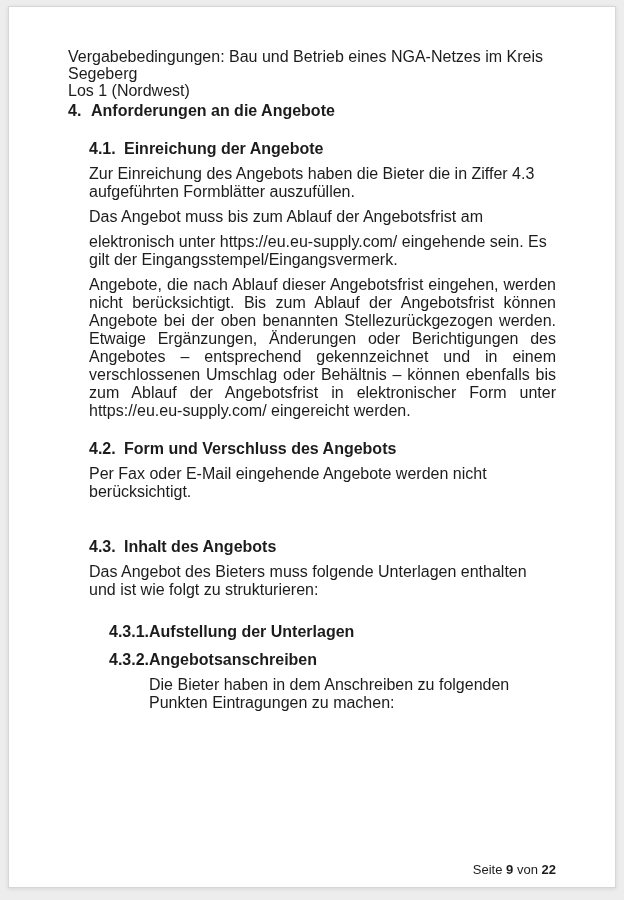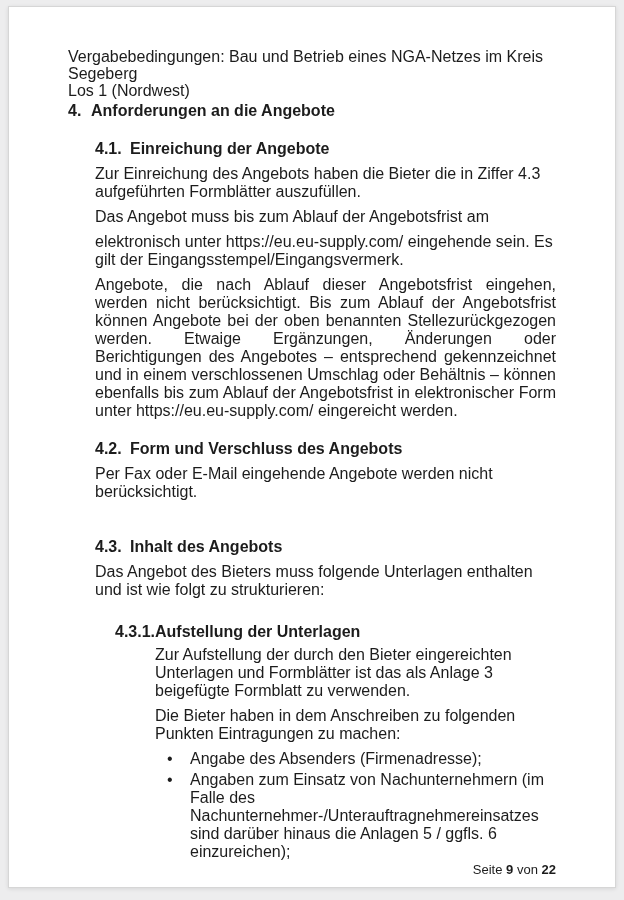--- a/index.html
+++ b/index.html
@@ -26,21 +26,21 @@
     font-size: 16px;
     line-height: 17px;
   }
   .doc-header { line-height: 17px; }
   .h1 {
     font-weight: bold;
     margin-top: 3px;
     line-height: 18px;
   }
   .h1 .num { display: inline-block; width: 23px; }
-  .lvl2 { margin-left: 27px; line-height: 18px; }
+  .lvl2 { margin-left: 21px; line-height: 18px; }
   .h2 { font-weight: bold; margin-top: 7px; line-height: 18px; }
   .h2 .num { display: inline-block; width: 35px; }
   .mt20 { margin-top: 20px; }
   .mt37 { margin-top: 37px; }
   .para { margin: 7px 0 0 0; }
   .just { text-align: justify; }
   .deadline {
     margin: 16px 0 18px 0;
     font-weight: bold;
     text-align: center;
@@ -107,28 +107,26 @@
       <p class="para">Per Fax oder E-Mail eingehende Angebote werden nicht berücksichtigt.</p>
 
       <div class="h2 mt37">
         <span class="num">4.3.</span><span>Inhalt des Angebots</span>
       </div>
       <p class="para">Das Angebot des Bieters muss folgende Unterlagen enthalten und ist wie folgt zu strukturieren:</p>
 
       <div class="h3">
         <span class="num">4.3.1.</span><span>Aufstellung der Unterlagen</span>
       </div>
-      <p class="para b3 mt5">Zur Aufstellung der durch den Bieter eingereichten Unterlagen und Formblätter ist das als Anlage 3 beigefügte Formblatt zu verwenden.</p>
 
+      <div class="h3 mt10">
+        <span class="num">4.3.2.</span><span>Angebotsanschreiben</span>
+      </div>
       <p class="para b3">Die Bieter haben in dem Anschreiben zu folgenden Punkten Eintragungen zu machen:</p>
 
-      <ul class="bullets">
-        <li><span>Angabe des Absenders (Firmenadresse);</span></li>
-        <li><span>Angaben zum Einsatz von Nachunternehmern (im Falle des Nachunternehmer-/Unterauftragnehmereinsatzes sind darüber hinaus die Anlagen 5 / ggfls. 6 einzureichen);</span></li>
-      </ul>
 
     </div>
   </div>
 
   <div class="footer">
     <span>Seite</span>
     <span class="bold">9</span>
     <span>von</span>
     <span class="bold">22</span>
   </div>

